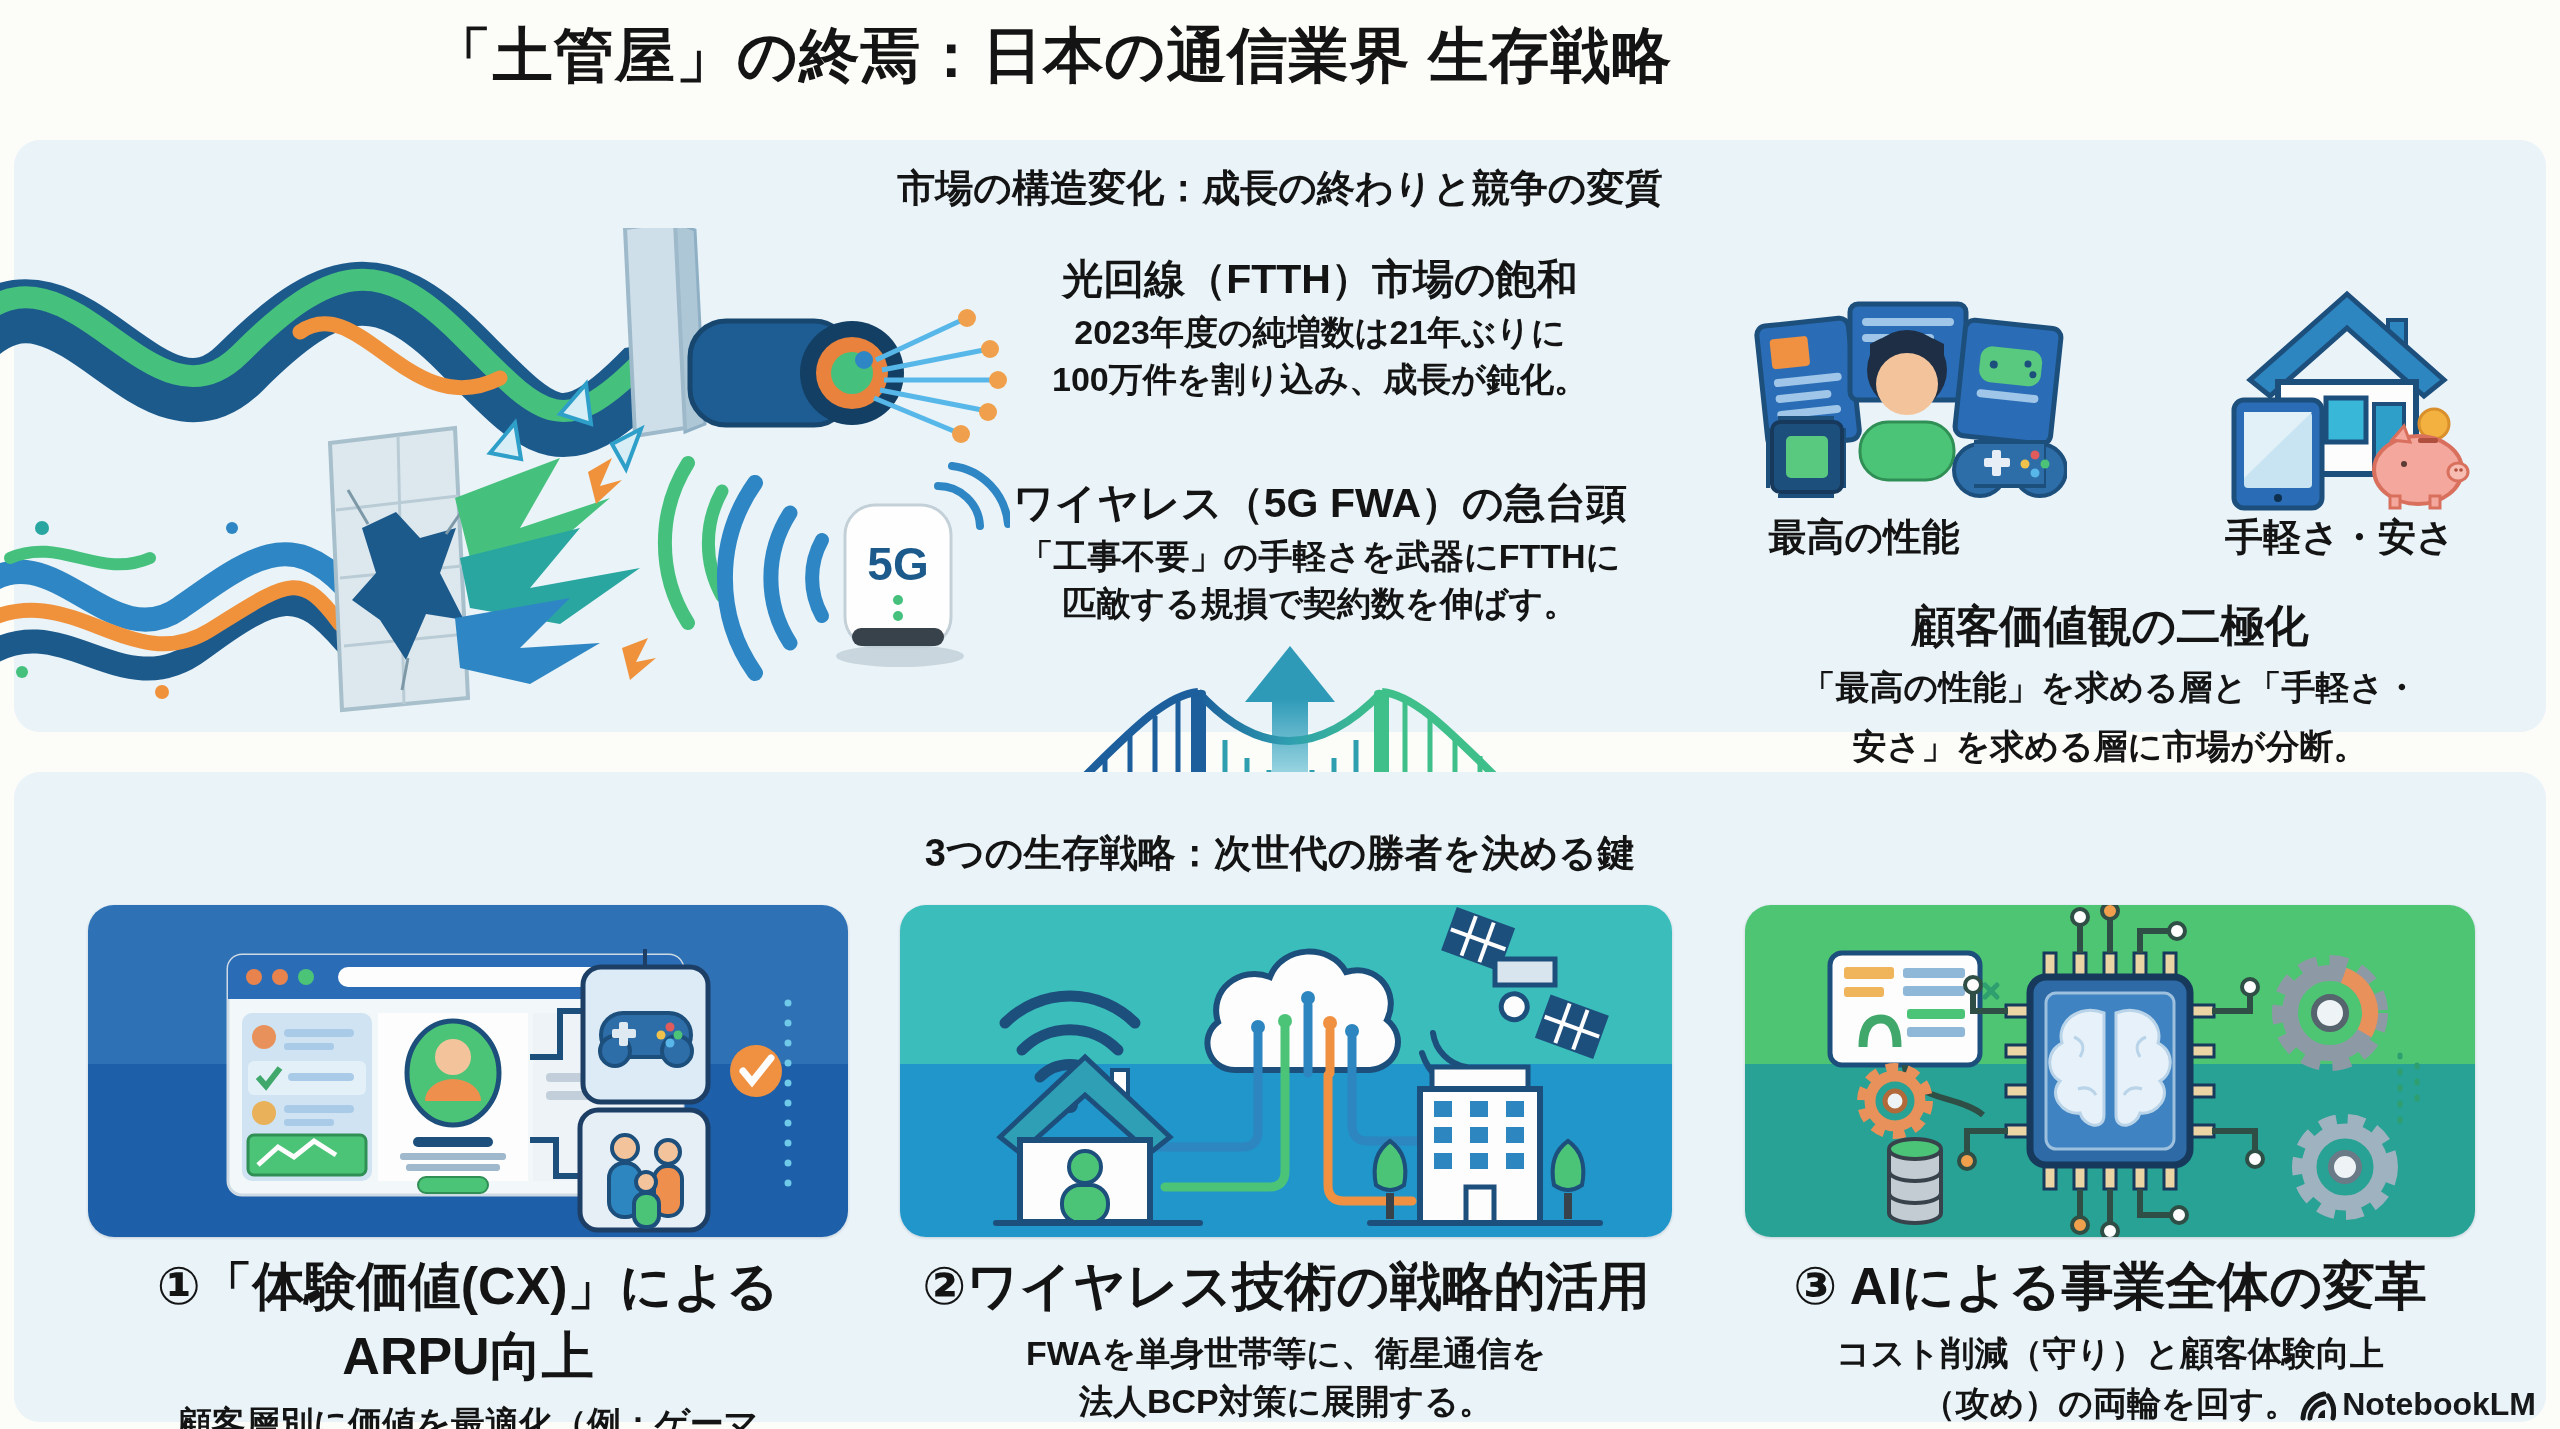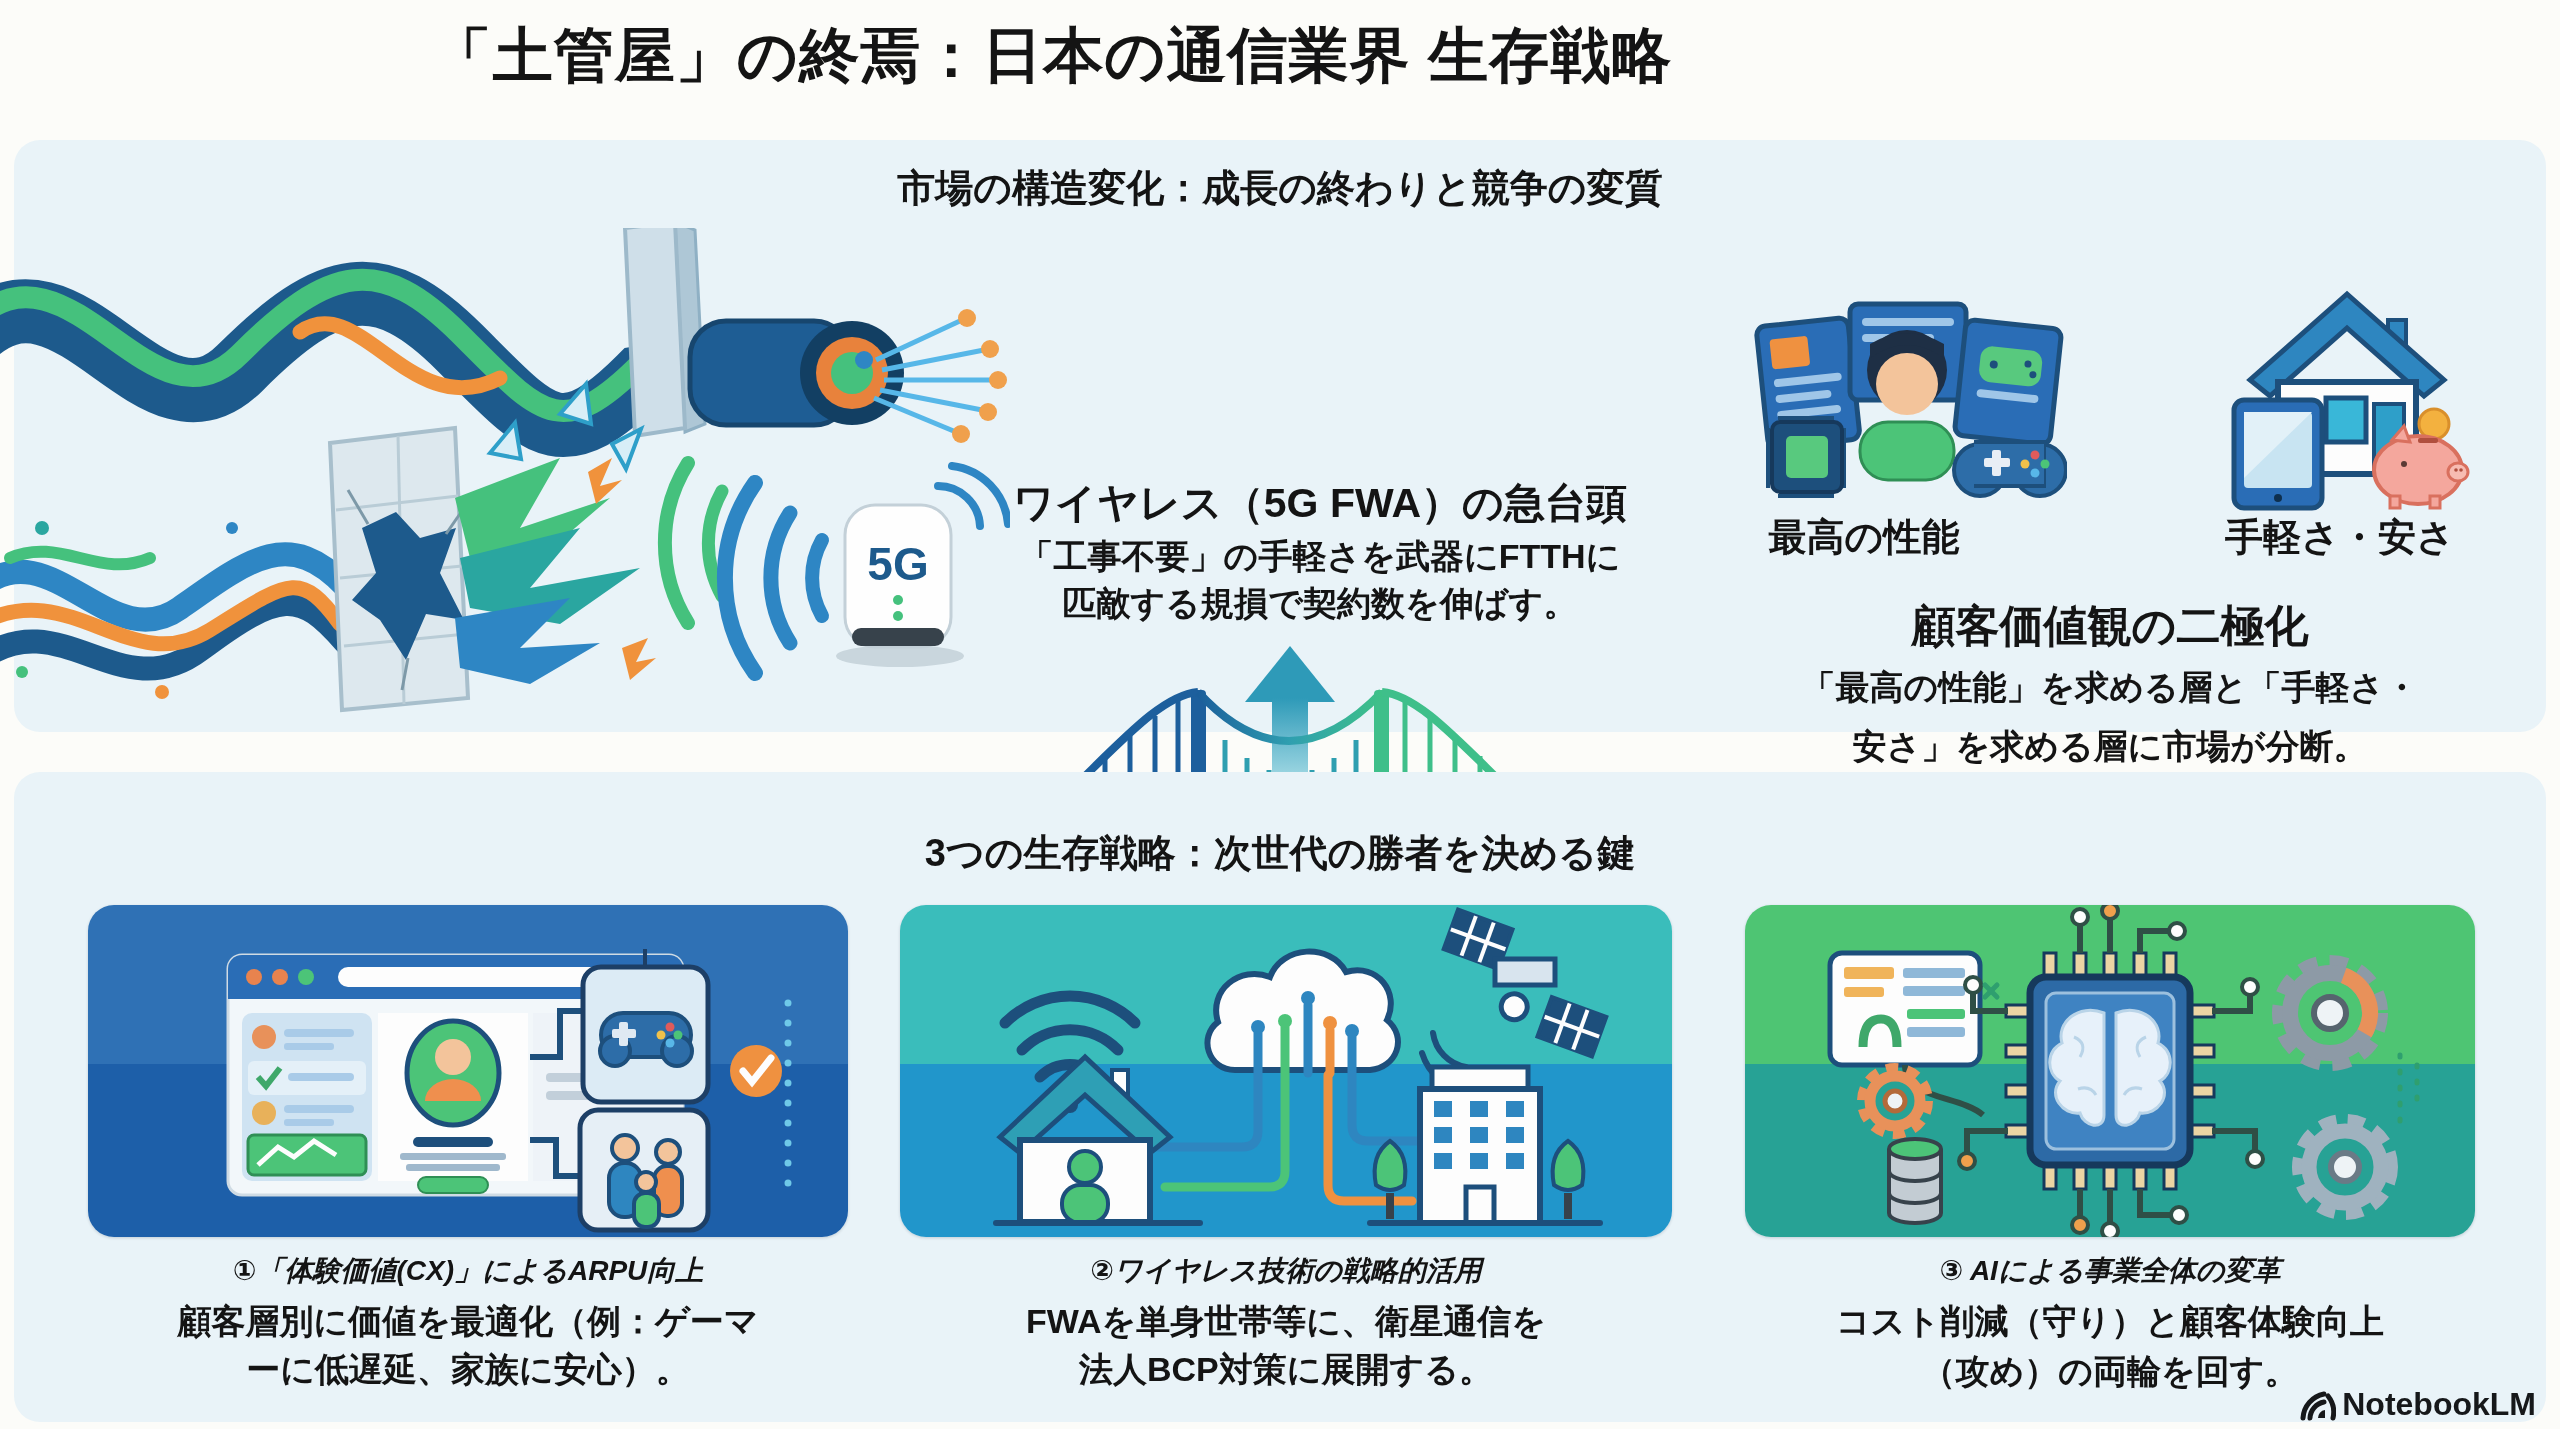--- a/index.html
+++ b/index.html
@@ -16,21 +16,21 @@
   .sub-block .h{font-size:41px;font-weight:800;line-height:1.15;}
   .sub-block .b{font-size:34px;font-weight:700;line-height:1.38;margin-top:6px;}
   .icon-label{font-size:38px;font-weight:700;}
   .polar .h{font-size:44px;font-weight:800;margin-top:37px;}
   .polar .b{font-size:34px;font-weight:700;line-height:1.38;margin-top:8px;}
   .card{top:905px;height:332px;border-radius:26px;overflow:hidden;box-shadow:0 1px 3px rgba(20,40,60,.18);}
   .card.c1{background:linear-gradient(180deg,var(--card1-top) 0 48%,var(--card1-bottom) 48% 100%);}
   .card.c2{background:linear-gradient(180deg,var(--card2-top) 0 48%,var(--card2-bottom) 48% 100%);}
   .card.c3{background:linear-gradient(180deg,var(--card3-top) 0 48%,var(--card3-bottom) 48% 100%);}
   .card svg{position:absolute;inset:0;}
-  .caption .h{font-size:28px;font-weight:800;font-style:italic;}
+  .caption .h{font-size:52px;font-weight:800;}
   .caption .b{font-size:34px;font-weight:700;line-height:1.4;margin-top:8px;}
   .watermark{right:24px;bottom:6px;display:flex;align-items:center;gap:6px;
              font-size:32px;font-weight:600;color:#16181a;}
   svg{display:block;}
   svg text{font-family:"Liberation Sans","DejaVu Sans",sans-serif;}
 </style>
 </head>
 <body>
 
 <div class="canvas">
@@ -129,20 +129,25 @@
     <g>
       <ellipse cx="900" cy="428" rx="64" ry="11" fill="#c9d6dd"></ellipse>
       <rect x="845" y="277" width="106" height="142" rx="30" fill="#fefefe" stroke="#c3d0d8" stroke-width="3"></rect>
       <rect x="852" y="400" width="92" height="18" rx="9" fill="#37424b"></rect>
       <text x="898" y="352" font-size="46" font-weight="bold" fill="#1d5a8c" text-anchor="middle">5G</text>
       <circle cx="898" cy="372" r="5" fill="#45c17d"></circle>
         <circle cx="898" cy="388" r="5" fill="#45c17d"></circle>
     </g>
   </svg>
 
+  <div class="abs ctr sub-block" style="left:970px;top:256px;width:700px;">
+    <div class="h">光回線（FTTH）市場の飽和</div>
+    <div class="b">2023年度の純増数は21年ぶりに</div>
+    <div class="b" style="margin-top:0;">100万件を割り込み、成長が鈍化。</div>
+  </div>
 
   <div class="abs ctr sub-block" style="left:960px;top:480px;width:720px;">
     <div class="h">ワイヤレス（5G FWA）の急台頭</div>
     <div class="b">「工事不要」の手軽さを武器にFTTHに</div>
     <div class="b" style="margin-top:0;">匹敵する規損で契約数を伸ばす。</div>
   </div>
 
   <svg class="abs" style="left:1752px;top:292px;" width="315" height="212" viewBox="0 0 315 212" aria-hidden="true">
     <g transform="rotate(-6 55 90)">
       <rect x="10" y="30" width="92" height="122" rx="9" fill="#2a6db6" stroke="#1d4f7c" stroke-width="5"></rect>

